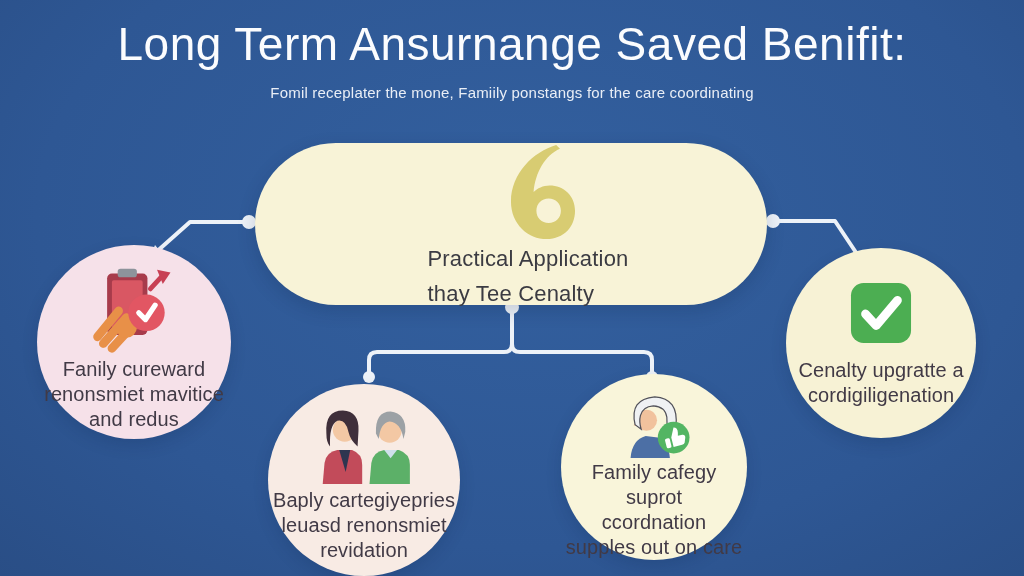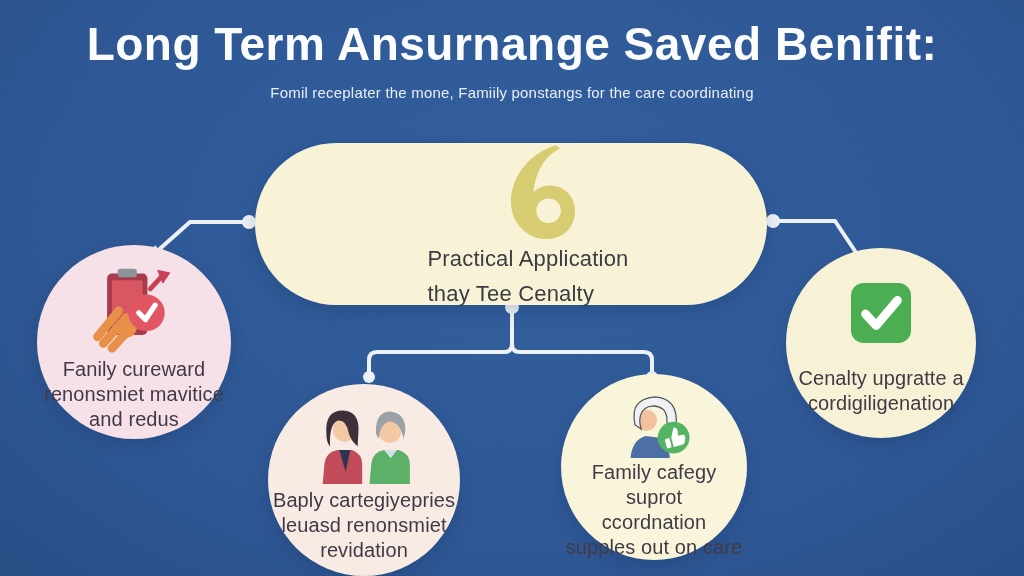--- a/index.html
+++ b/index.html
@@ -4,21 +4,21 @@
 <style>
   html,body{margin:0;padding:0;background:#1d3a66;}
   .stage{
     position:relative;width:1024px;height:576px;overflow:hidden;
     background:radial-gradient(ellipse 900px 600px at 52% 38%, #33609f 0%, #2e5794 55%, #27497e 100%);
     font-family:"Liberation Sans", sans-serif;
   }
   .abs{position:absolute;}
   .title{
     left:0;top:17px;width:1024px;text-align:center;
-    color:#fbfcfe;font-size:46px;font-weight:700;letter-spacing:.5px;line-height:1.2;
+    color:#fbfcfe;font-size:46px;font-weight:400;letter-spacing:.5px;line-height:1.2;
   }
   .subtitle{
     left:0;top:84px;width:1024px;text-align:center;
     color:#e9eef6;font-size:15px;font-weight:400;letter-spacing:.2px;
   }
   .connectors{left:0;top:0;width:1024px;height:576px;pointer-events:none;}
   .pill{
     left:255px;top:143px;width:512px;height:162px;border-radius:81px;
     background:#f8f3d7;box-shadow:0 6px 18px rgba(10,25,60,.18);
     display:flex;align-items:center;flex-direction:column;
@@ -30,21 +30,21 @@
     box-shadow:0 6px 16px rgba(10,25,60,.15);
   }
   .node-text{color:#413a46;font-size:20px;line-height:25px;font-weight:500;text-align:center;letter-spacing:.1px;}
   .node-text .line{display:block;}
   .node-family-reward{left:37px;top:245px;width:194px;height:194px;background:#f6e1e9;}
   .node-family-reward .node-icon{margin-top:20px;width:96px;height:88px;}
   .node-caregivers{left:268px;top:384px;width:192px;height:192px;background:#f8ebe4;}
   .node-caregivers .node-icon{margin-top:22px;width:126px;height:78px;}
   .node-family-support{left:561px;top:374px;width:186px;height:186px;background:#f9f5da;}
   .node-family-support .node-icon{margin-top:16px;width:108px;height:86px;}
-  .node-quality{left:786px;top:248px;width:190px;height:190px;background:#f7f2d5;gap:8px;}
+  .node-quality{left:786px;top:248px;width:190px;height:190px;background:#f7f2d5;}
   .node-quality .node-icon{margin-top:34px;width:62px;height:62px;}
   .mt4{margin-top:4px;} .mt2{margin-top:2px;}
 </style>
 </head>
 <body>
 
 <div class="stage">
 
   <svg class="abs connectors" viewBox="0 0 1024 576" fill="none" stroke="#edf2f8" stroke-width="4" stroke-linecap="round" stroke-linejoin="round">
     <path d="M 249 222 L 190 222 L 154 254"></path>

